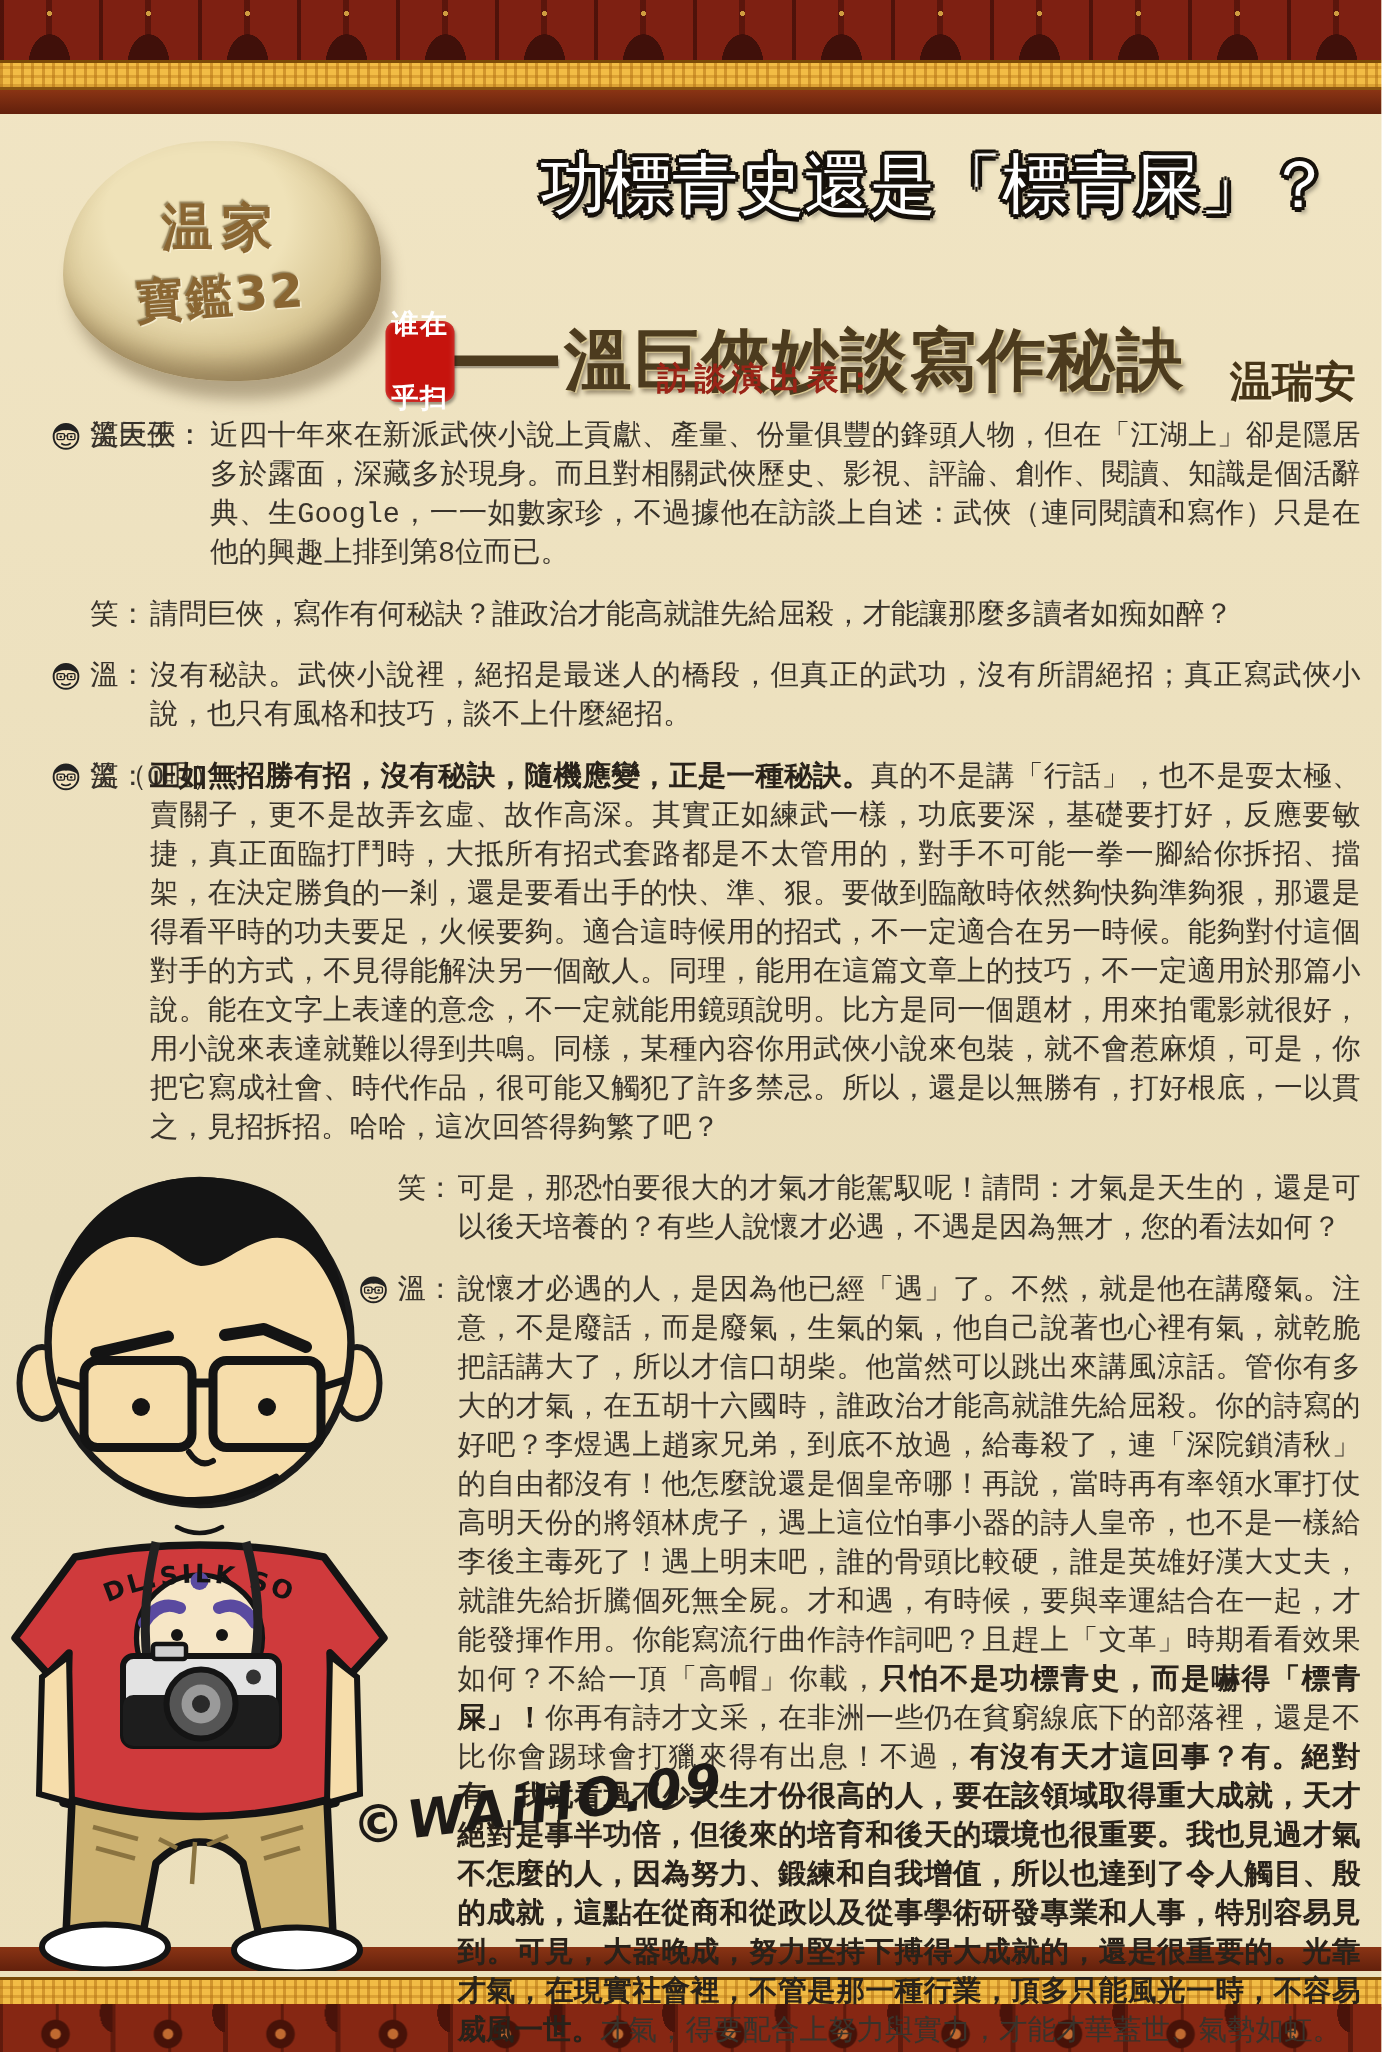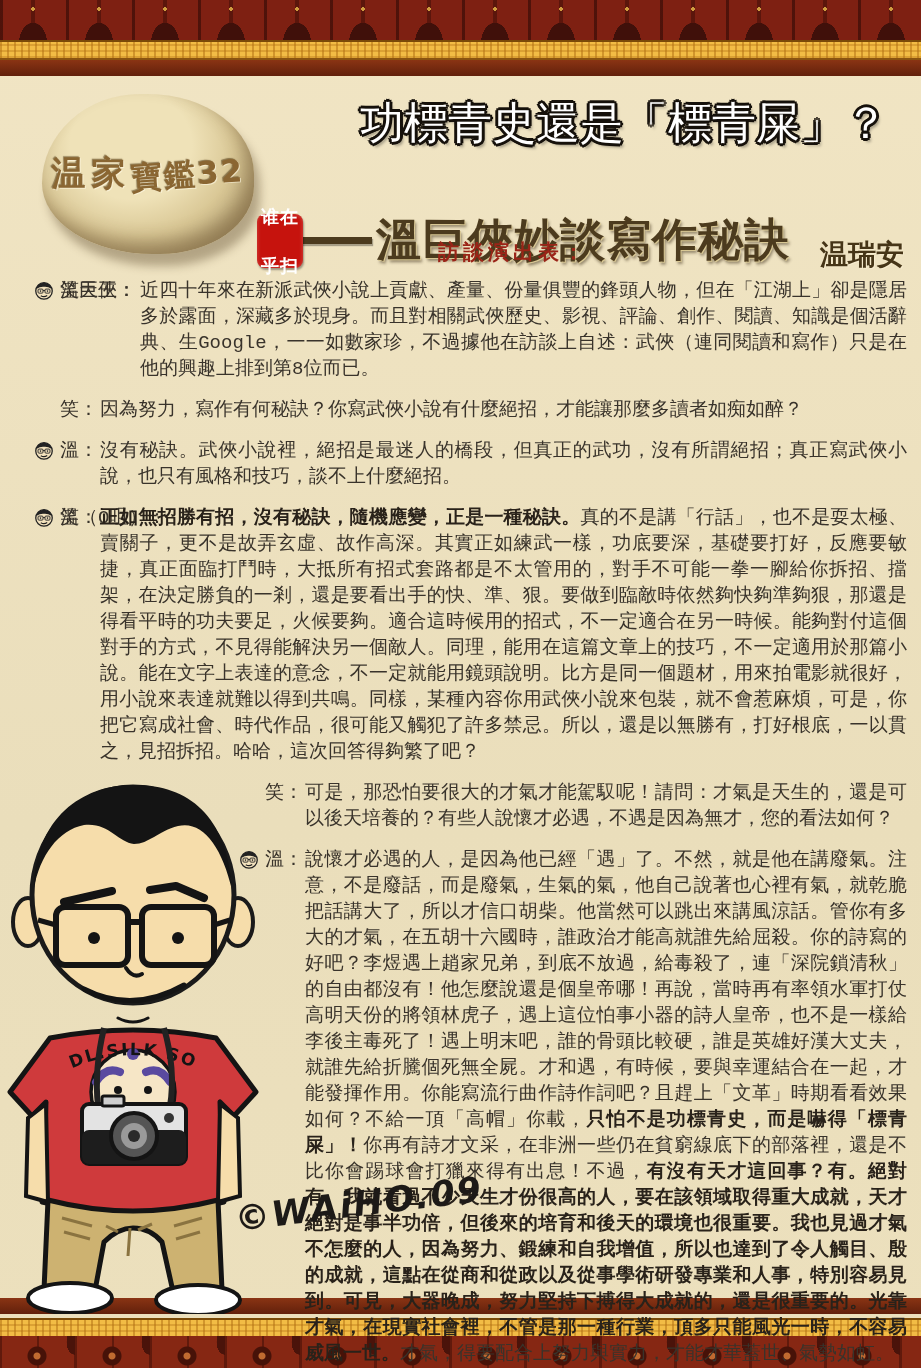--- a/index.html
+++ b/index.html
@@ -24,21 +24,21 @@
     background-image:
       repeating-linear-gradient(90deg, rgba(176,110,18,.5) 0 2px, rgba(0,0,0,0) 2px 7px),
       repeating-linear-gradient(0deg, rgba(176,110,18,.35) 0 2px, rgba(0,0,0,0) 2px 6px);}
   .brown{height:16px;background:linear-gradient(#8a3414,#62200c);}
   .bt1{top:0;} .bt2{top:40px;} .bt3{top:60px;}
   .bb3{top:1298px;} .bb2{top:1318px;height:18px;} .bb1{top:1336px;height:32px;}
   
   .stone{position:absolute;left:42px;top:94px;width:212px;height:160px;border-radius:48% 52% 46% 54%/58% 52% 44% 46%;
     background:radial-gradient(ellipse at 42% 32%,#efe2b8 0 35%,#d9c795 60%,#a9976c 95%);
     box-shadow:6px 12px 10px rgba(70,50,20,.35), inset -8px -12px 18px rgba(90,65,30,.45);
-    display:flex;flex-direction:row;align-items:center;justify-content:center;}
+    display:flex;flex-direction:column;align-items:center;justify-content:center;}
   .stone .l1{font-size:34px;font-weight:700;color:#8a6632;letter-spacing:6px;
     text-shadow:1px 1px 0 rgba(255,250,230,.6),-1px -1px 1px rgba(70,45,10,.55);}
   .stone .l2{font-size:31px;font-weight:700;color:#8a6632;letter-spacing:2px;transform:rotate(-4deg);margin-top:2px;
     text-shadow:1px 1px 0 rgba(255,250,230,.6),-1px -1px 1px rgba(70,45,10,.55);}
   .main-title{position:absolute;left:360px;top:94px;font-size:44px;font-weight:400;color:#ffffff;letter-spacing:0px;white-space:nowrap;
     text-shadow:-2px -2px 0 #16110b,2px -2px 0 #16110b,-2px 2px 0 #16110b,2px 2px 0 #16110b,0 -3px 0 #16110b,0 3px 0 #16110b,-3px 0 0 #16110b,3px 0 0 #16110b,3px 4px 3px rgba(0,0,0,.35);}
   .subtitle-row{position:absolute;left:276px;top:210px;display:flex;align-items:center;white-space:nowrap;}
   .subtitle-dash{width:96px;height:7px;background:#4c3b1e;margin-right:4px;box-shadow:1px 2px 1px rgba(0,0,0,.3);}
   .subtitle{font-size:45px;font-weight:800;color:#4c3b1e;letter-spacing:1px;
     text-shadow:1px 1px 0 #d9c894,2px 3px 3px rgba(40,25,5,.45);}
@@ -116,21 +116,21 @@
             <path d="M8.5 18.2 Q12 20.4 15.5 18" fill="none" stroke="#222" stroke-width="1.2"></path>
           </svg>
       </span>
       <span class="speaker">溫巨俠：</span>
       <span>近四十年來在新派武俠小說上貢獻、產量、份量俱豐的鋒頭人物，但在「江湖上」卻是隱居多於露面，深藏多於現身。而且對相關武俠歷史、影視、評論、創作、閱讀、知識是個活辭典、生Google，一一如數家珍，不過據他在訪談上自述：武俠（連同閱讀和寫作）只是在他的興趣上排到第8位而已。</span>
     </p>
 
     <div class="qa-top">
       <p class="para hang-40">
         <span class="speaker">笑：</span>
-        <span>因為努力，寫作有何秘訣？你寫武俠小說有什麼絕招，才能讓那麼多讀者如痴如醉？</span>
+        <span>請問巨俠，寫作有何秘訣？誰政治才能高就誰先給屈殺，才能讓那麼多讀者如痴如醉？</span>
       </p>
       <p class="para hang-40">
         <span class="avatar">
           <svg viewBox="0 0 24 24" width="22" height="22">
               <circle cx="12" cy="13" r="9" fill="#f3e2bd" stroke="#222" stroke-width="1.4"></circle>
               <path d="M3.5 11 Q5 4 12 4 Q19 4 20.5 11 Q16 8 12 8.5 Q8 8 3.5 11 Z" fill="#222"></path>
               <rect x="5.5" y="11" width="5.4" height="4.4" rx="1" fill="none" stroke="#222" stroke-width="1"></rect>
               <rect x="13.1" y="11" width="5.4" height="4.4" rx="1" fill="none" stroke="#222" stroke-width="1"></rect>
               <line x1="10.9" y1="12.6" x2="13.1" y2="12.6" stroke="#222" stroke-width="1"></line>
               <circle cx="8.2" cy="13.2" r=".9" fill="#222"></circle>

